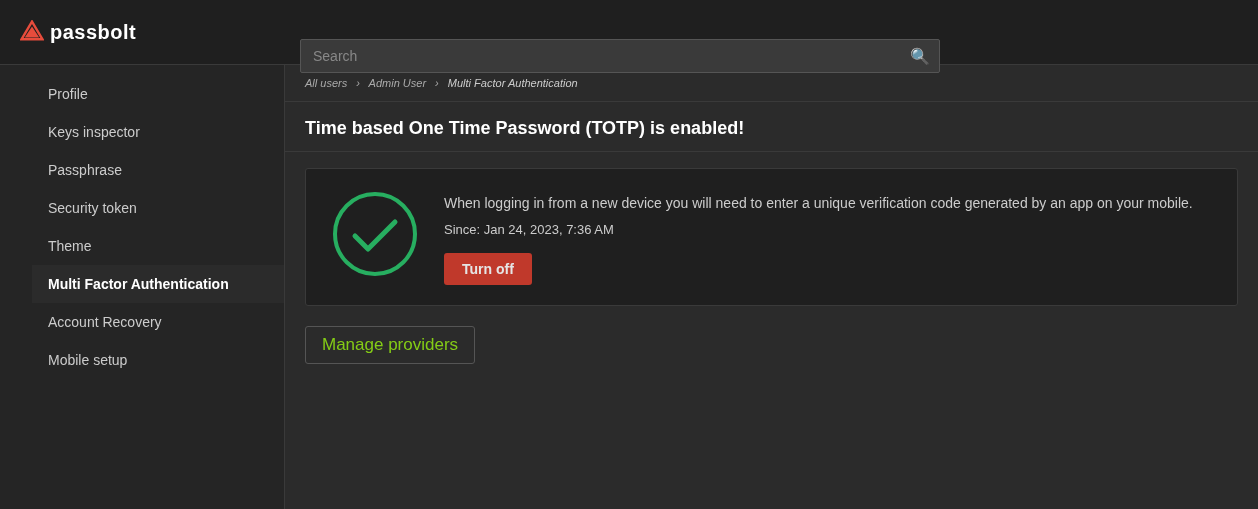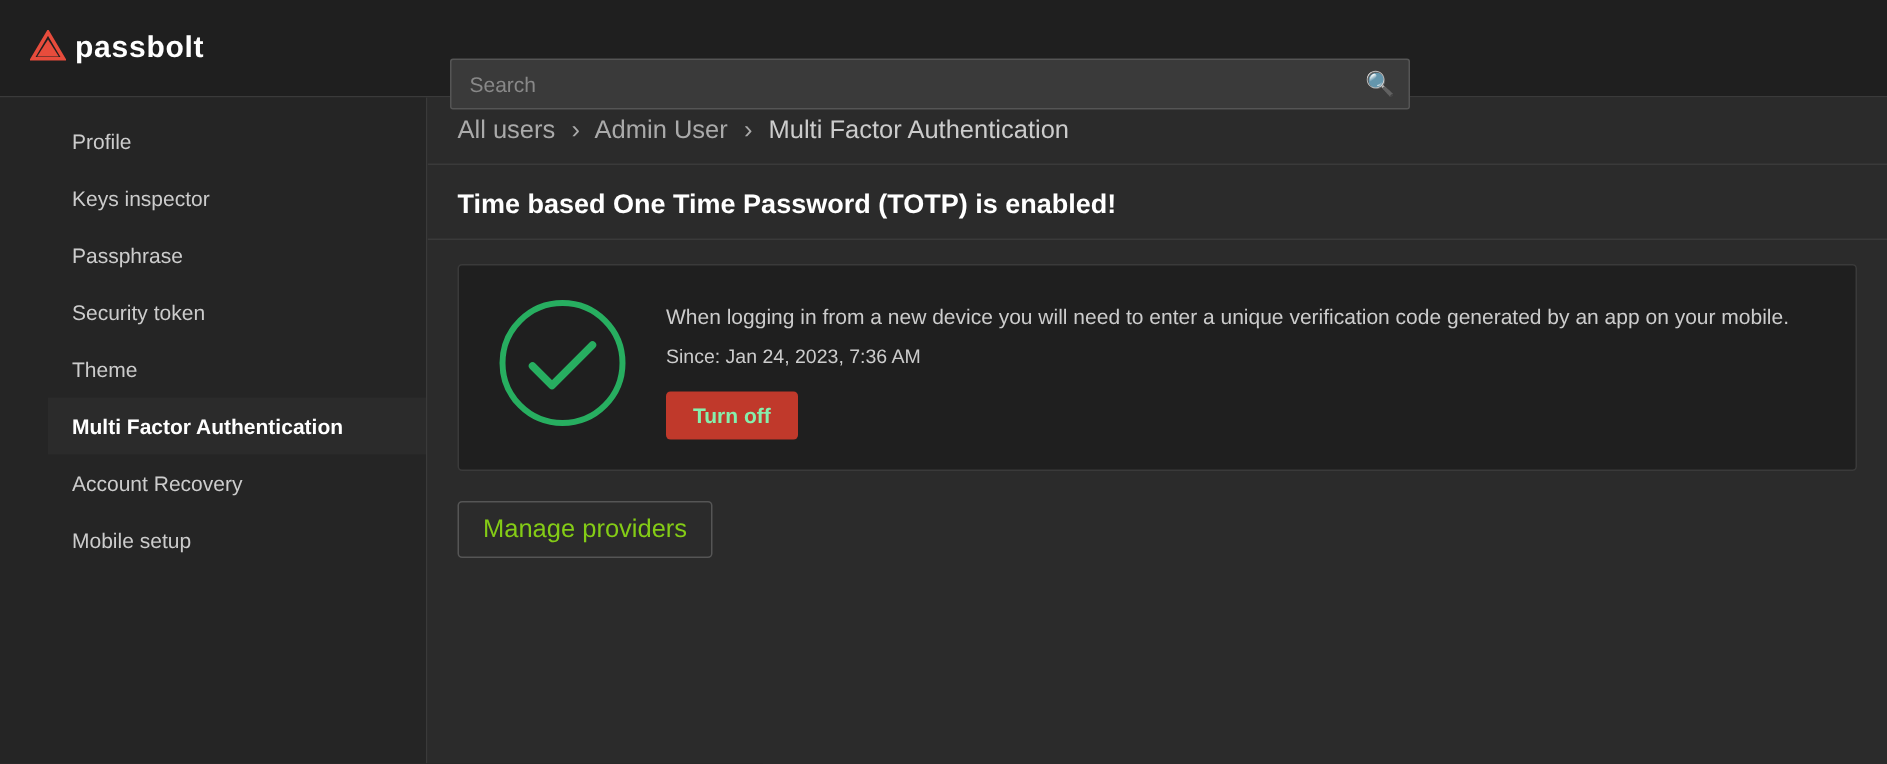--- a/index.html
+++ b/index.html
@@ -99,23 +99,24 @@
     .main {
       flex: 1;
       background-color: #2b2b2b;
       padding: 0;
       overflow-y: auto;
     }
 
     
     .breadcrumb {
       padding: 12px 20px;
-      font-size: 17px;
+      font-size: 11px;
       color: #aaaaaa;
       border-bottom: 1px solid #3a3a3a;
+      font-style: italic;
     }
     .breadcrumb a {
       color: #aaaaaa;
       text-decoration: none;
     }
     .breadcrumb .separator { margin: 0 6px; }
     .breadcrumb .current { color: #cccccc; }
 
     
     .page-title {
@@ -155,21 +156,21 @@
       line-height: 1.5;
       margin-bottom: 8px;
     }
     .totp-since {
       color: #cccccc;
       font-size: 13px;
       margin-bottom: 16px;
     }
     .turn-off-btn {
       background-color: #c0392b;
-      color: #86efac;
+      color: #e5e5e5;
       border: none;
       padding: 8px 18px;
       font-size: 14px;
       font-weight: bold;
       border-radius: 3px;
       cursor: pointer;
     }
 
     
     .manage-providers-btn {

